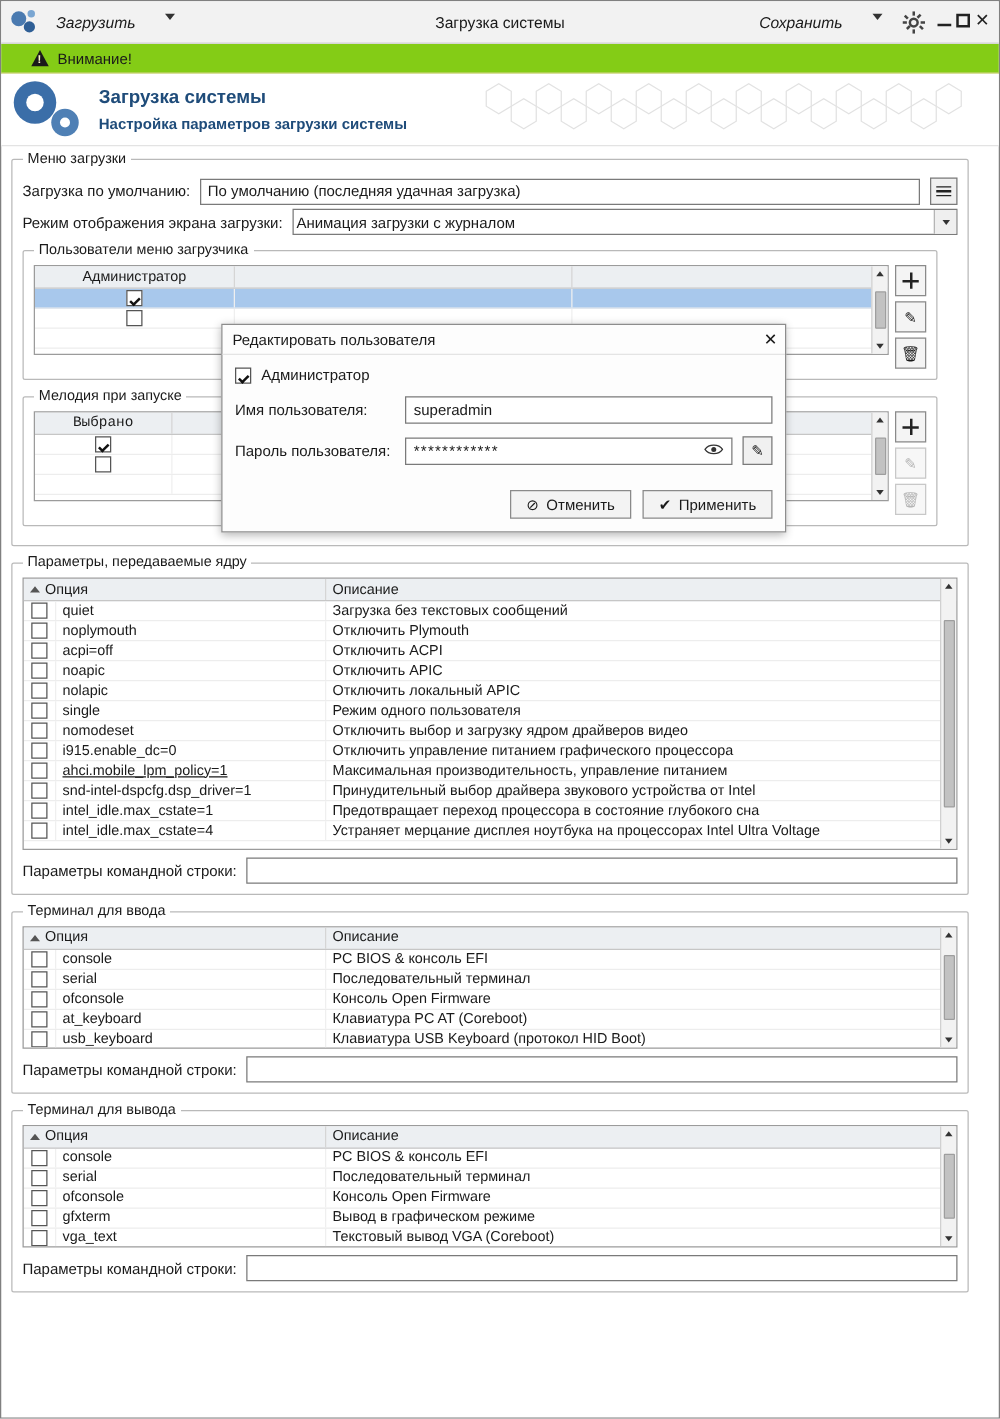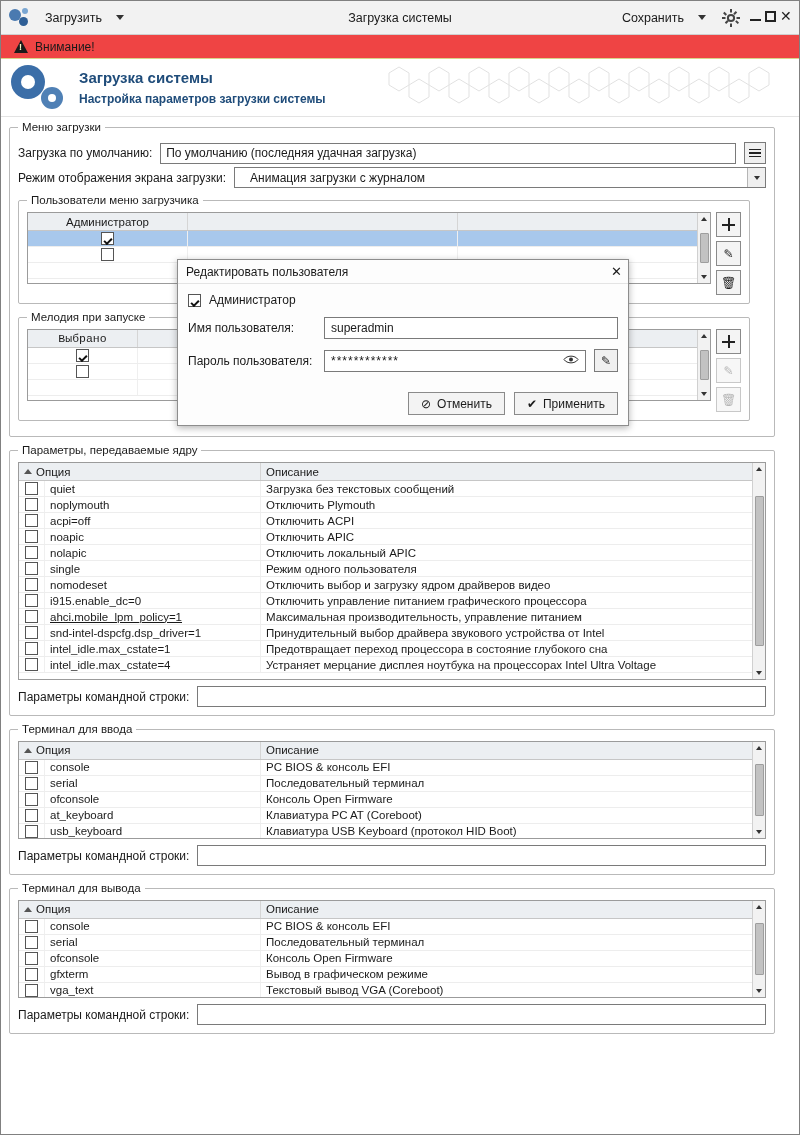--- a/index.html
+++ b/index.html
@@ -30,44 +30,44 @@
   .tb-left { display:flex; align-items:center; gap:8px; padding-left:8px; }
   .app-icon { width:22px; height:22px; position:relative; }
   .gear {
     position:absolute; border-radius:50%;
     background:#3a6ea5;
   }
   .app-icon .g1 { width:12px; height:12px; left:0; top:2px; background:#4a7ab0; }
   .app-icon .g2 { width:9px; height:9px; left:10px; top:10px; background:#2f5f96; }
   .app-icon .g3 { width:6px; height:6px; left:13px; top:1px; background:#7aa6d2; }
   .menu-btn {
-    display:flex; align-items:center; gap:14px;
-    padding:3px 6px; font-size:12.5px; cursor:default;
+    display:flex; align-items:flex-start; gap:24px;
+    padding:3px 6px; font-size:12.5px; cursor:default;font-style:italic;
   }
   .caret { width:0;height:0;border-left:4px solid transparent;border-right:4px solid transparent;border-top:5px solid #333; }
   .tb-title {
     position:absolute; left:0; right:0; text-align:center;
     font-size:12.5px; pointer-events:none;
   }
   .tb-right {
     margin-left:auto; display:flex; align-items:center; gap:10px; padding-right:6px;
   }
   .gear-icon { width:18px;height:18px; }
   .wbtns { display:flex; align-items:flex-start; gap:4px; font-size:12px; }
   .wbtn { width:13px; height:13px; position:relative; cursor:default; }
   .wmin { border-bottom:2px solid #222; height:10px; width:11px; }
   .wmax { border:2px solid #222; width:11px; height:11px; }
   .wclose { font-size:14px; line-height:11px; color:#222; }
   
   .warnbar {
     flex:0 0 24px; height:24px;
-    background:#ef4444;
+    background:#84cc16;
     border-bottom:1px solid #d9d48b;
     display:flex; align-items:center; gap:7px;
-    padding-left:13px;
+    padding-left:24px;
     font-size:12px;
   }
   .warn-tri {
     width:0;height:0;
     border-left:7px solid transparent;border-right:7px solid transparent;
     border-bottom:13px solid #1a1a1a;
     position:relative;
   }
   .warn-tri::after{
     content:"!"; position:absolute; left:-2px; top:2px;
@@ -133,21 +133,21 @@
   }
   .sqbtn {
     width:22px;height:22px; border:1px solid #7a7a7a; background:#f0f0f0;
     display:flex;align-items:center;justify-content:center;
   }
   .hamb { width:12px; height:9px; position:relative; }
   .hamb i { position:absolute;left:0;right:0;height:1.6px;background:#222; }
   .hamb i:nth-child(1){top:0;} .hamb i:nth-child(2){top:3.6px;} .hamb i:nth-child(3){top:7.2px;}
   .select {
     border:1px solid #7a7a7a; background:#fff; height:21px;
-    display:flex; align-items:center; flex:1 1 auto; font-size:12px; padding-left:15px;
+    display:flex; align-items:center; flex:1 1 auto; font-size:12px; padding-left:2px;
     position:relative;
   }
   .select .arrow {
     position:absolute; right:0; top:0; bottom:0; width:18px;
     background:#efefef; border-left:1px solid #b5b5b5;
     display:flex; align-items:center; justify-content:center;
   }
   
   .tablewrap { display:flex; gap:5px; align-items:flex-start; }
   .tbl {

